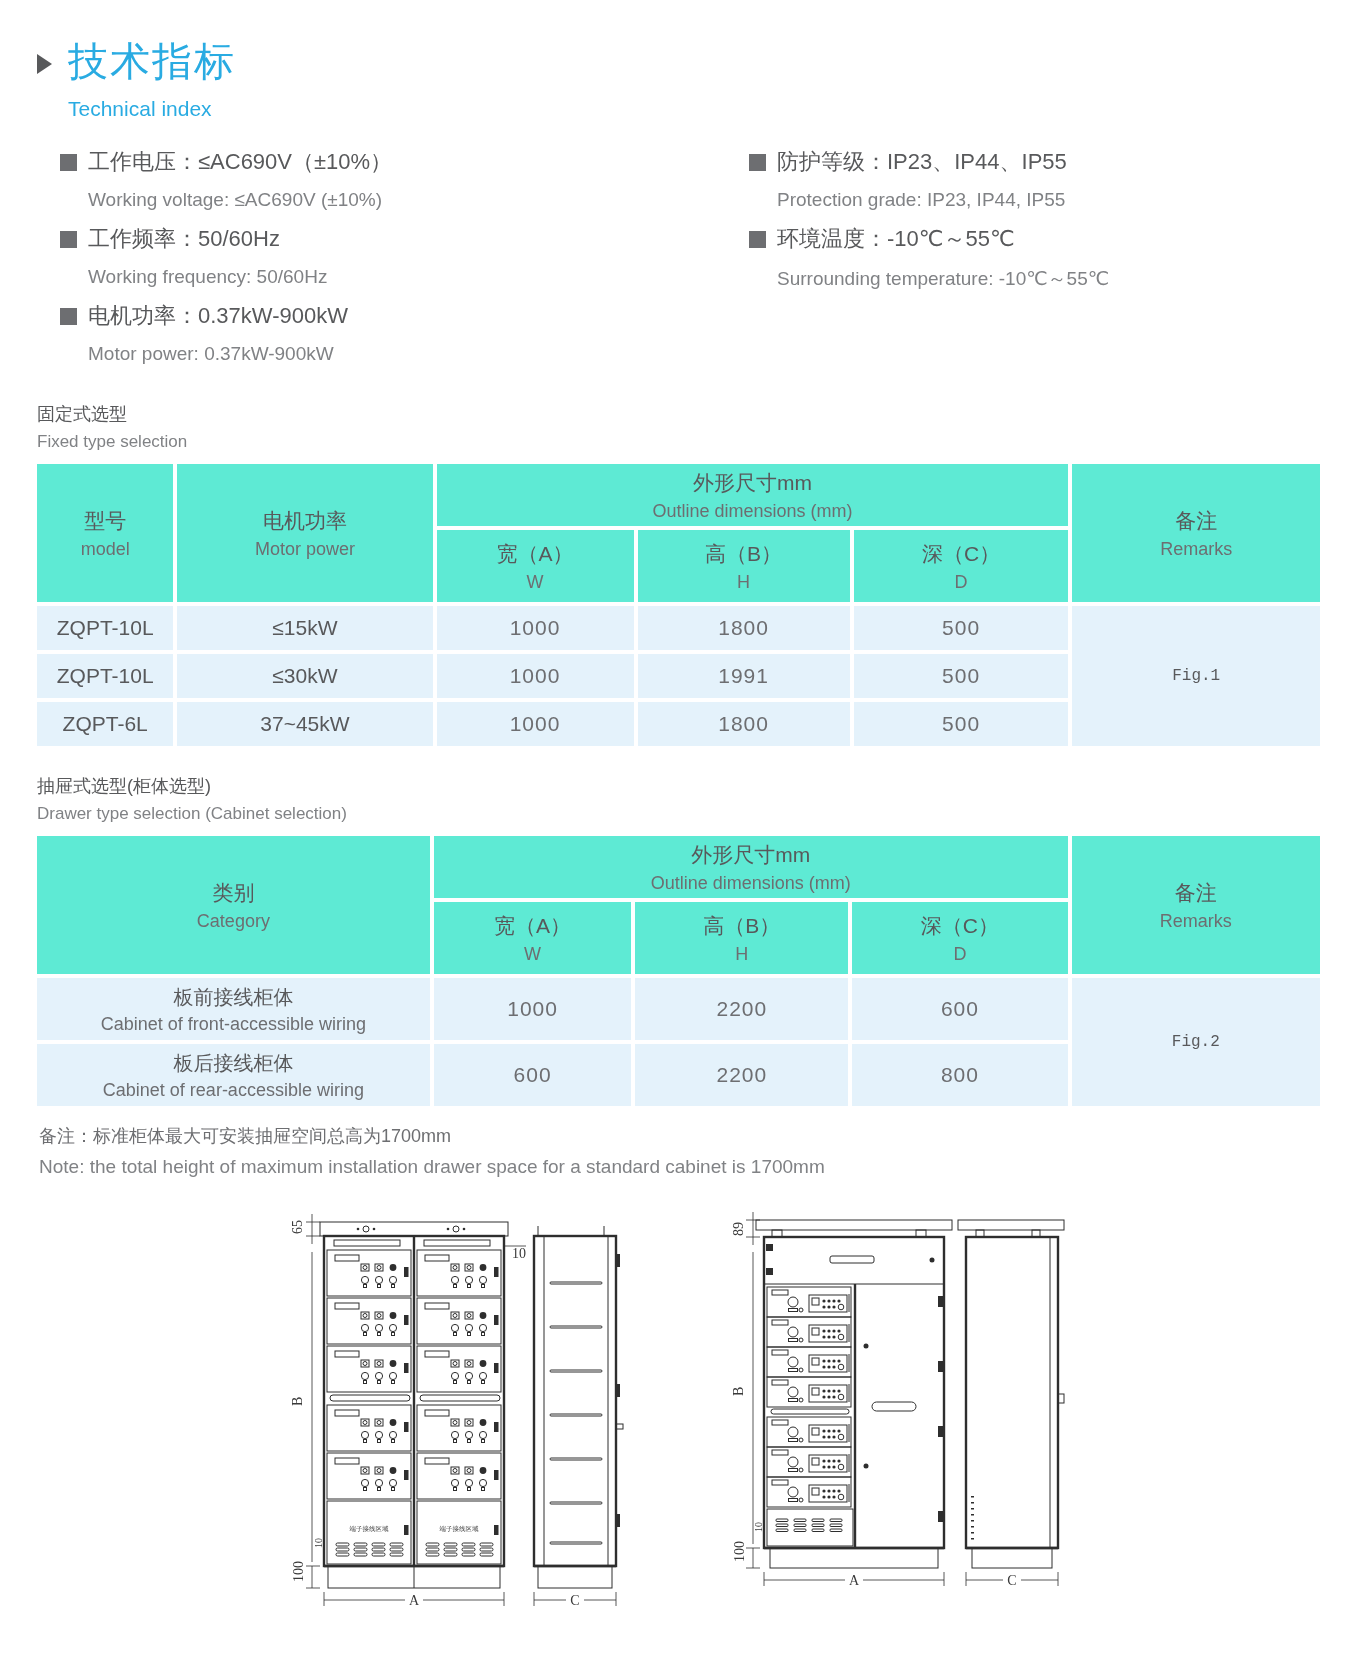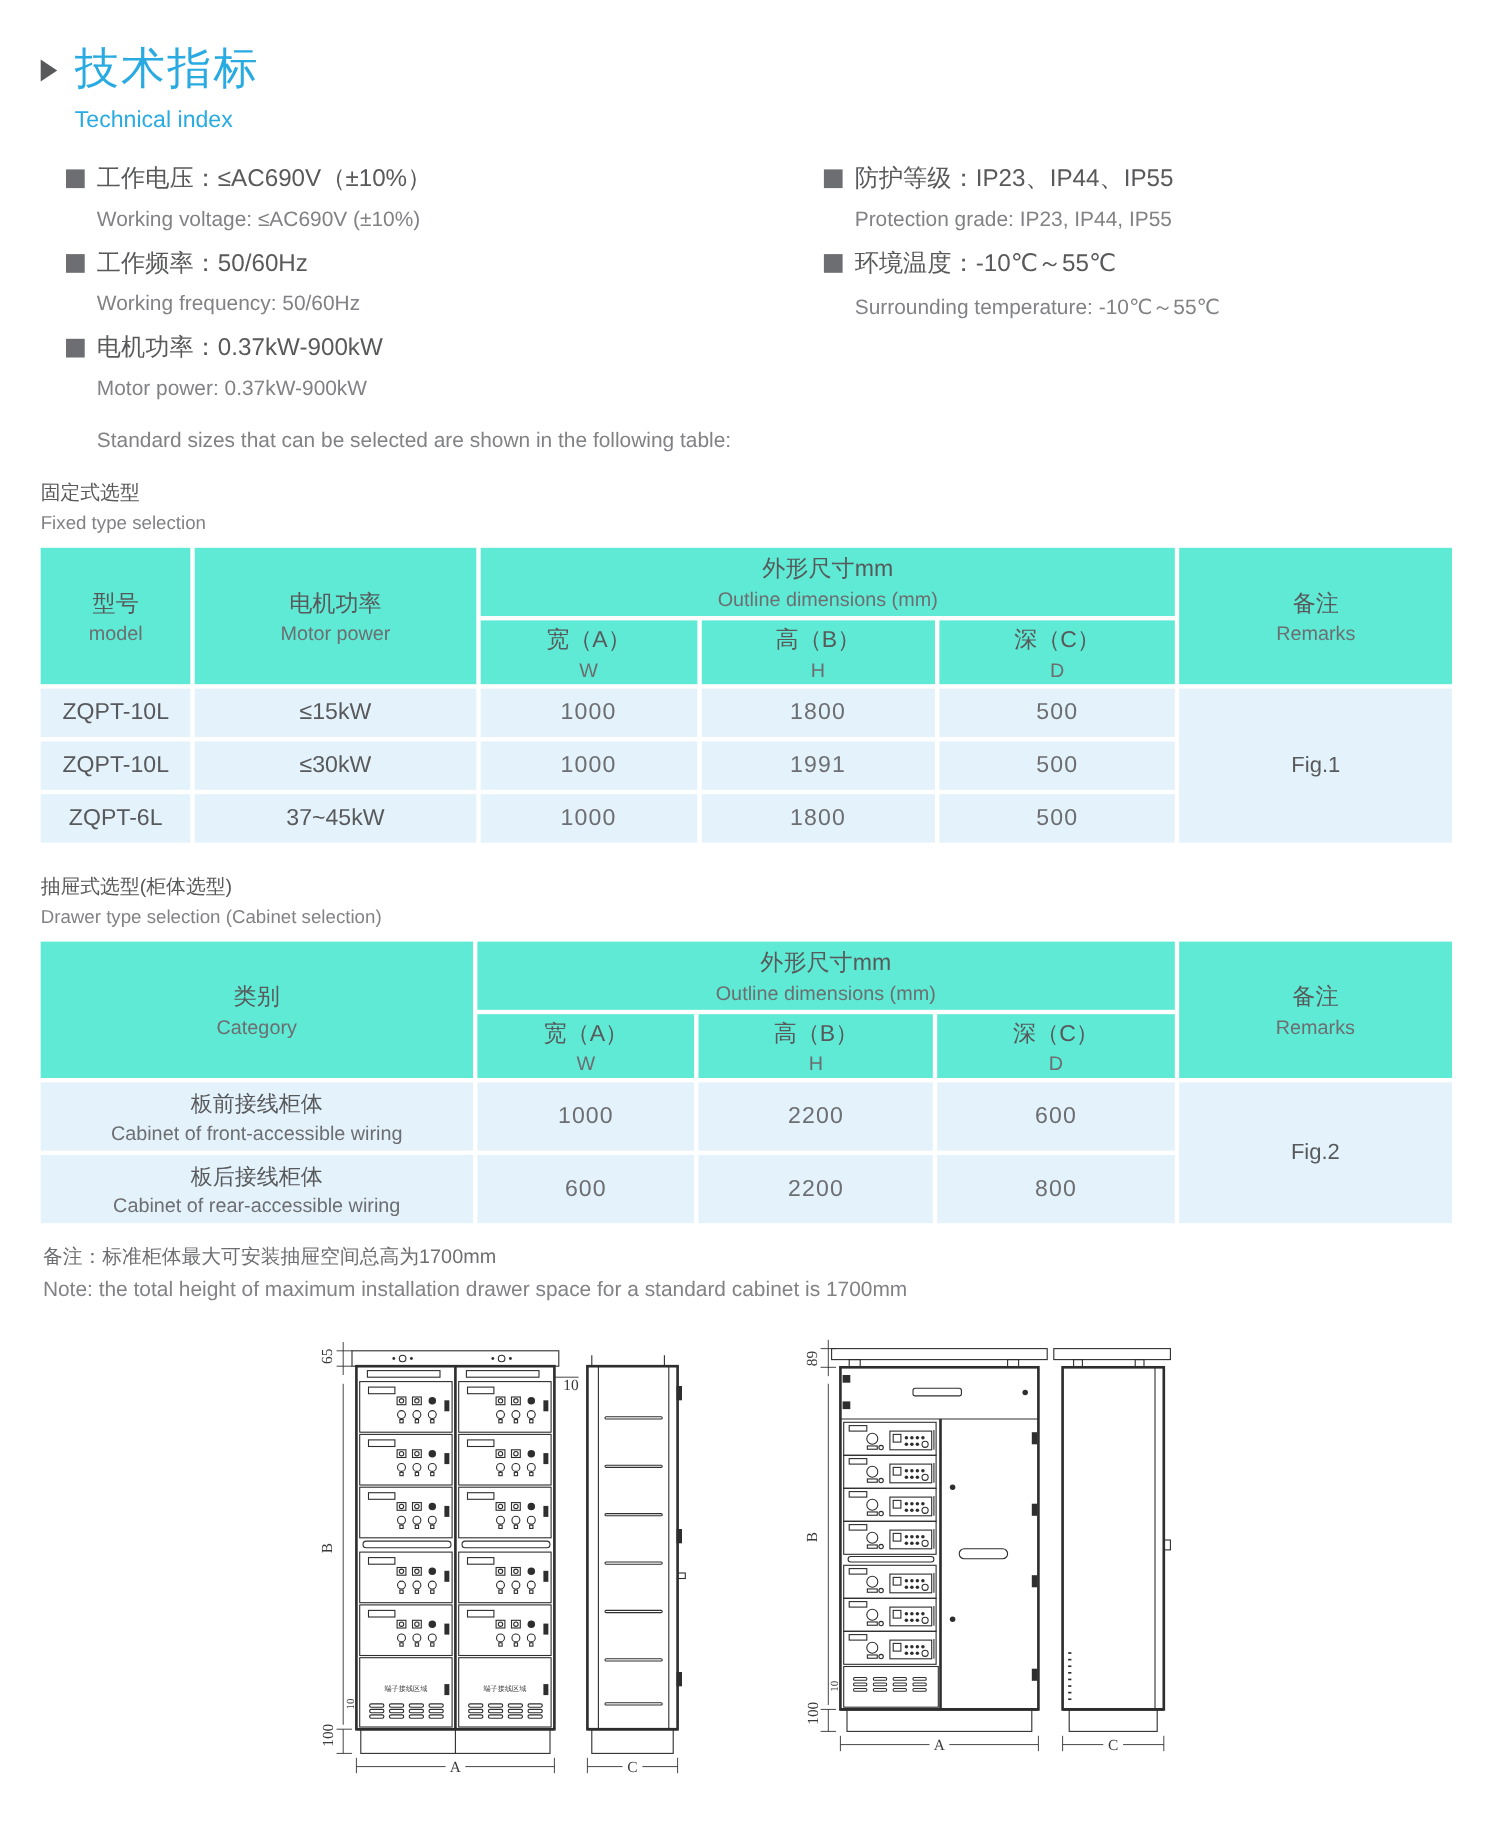--- a/index.html
+++ b/index.html
@@ -28,26 +28,26 @@
   .tbl-title-en { font-size:17px; color:#808285; margin-top:6px; }
 
   
   table { width:1291px; margin:8px 0 0 -4px; border-collapse:separate; border-spacing:4px; table-layout:fixed; }
   th, td { text-align:center; vertical-align:middle; padding:0; font-weight:400; }
   thead th { background:#5eead4; }
   tbody td { background:#e4f2fb; }
   .zh1 { font-size:21px; color:#58595b; }
   .en1 { font-size:18px; color:#6d6e71; margin-top:4px; }
   .rh1 { height:62px; }
-  .rh2 { height:58px; }
+  .rh2 { height:72px; }
   .t1 tbody tr { height:44px; }
   .t2 tbody tr { height:62px;padding-left:27px; }
   .txt { font-size:21px; color:#58595b; }
   .num { font-size:21px; color:#6d6e71; letter-spacing:1px; }
-  .remark { font-size:20px; color:#58595b; }
+  .remark { font-size:16px; color:#58595b;font-family:Liberation Mono, monospace; }
   .cat-zh { font-size:20px; color:#58595b; }
   .cat-en { font-size:18px; color:#6d6e71; margin-top:3px; }
 
   
   .note { margin:14px 0 0 2px; }
   .note-zh { font-size:18px; color:#6d6e71; }
   .note-en { font-size:19px; color:#808285; margin-top:8px; }
 
   
   .drawings { display:flex; justify-content:center; gap:95px; margin-top:18px; }
@@ -108,21 +108,20 @@
         <div class="spec-pair">
           <div class="spec-zh">
               <span class="bullet"></span>
               <span>环境温度：-10℃～55℃</span>
             </div>
           <div class="spec-en">Surrounding temperature: -10℃～55℃</div>
         </div>
       </div>
     </div>
     <div class="spec-pair intro-pair">
-      <div class="spec-en">Standard sizes that can be selected are shown in the following table:</div>
     </div>
   </div>
 
   <section>
     <div class="tbl-title-zh">固定式选型</div>
     <div class="tbl-title-en">Fixed type selection</div>
     <table class="t1">
       <colgroup>
         <col style="width:10.8%">
           <col style="width:20.2%">

